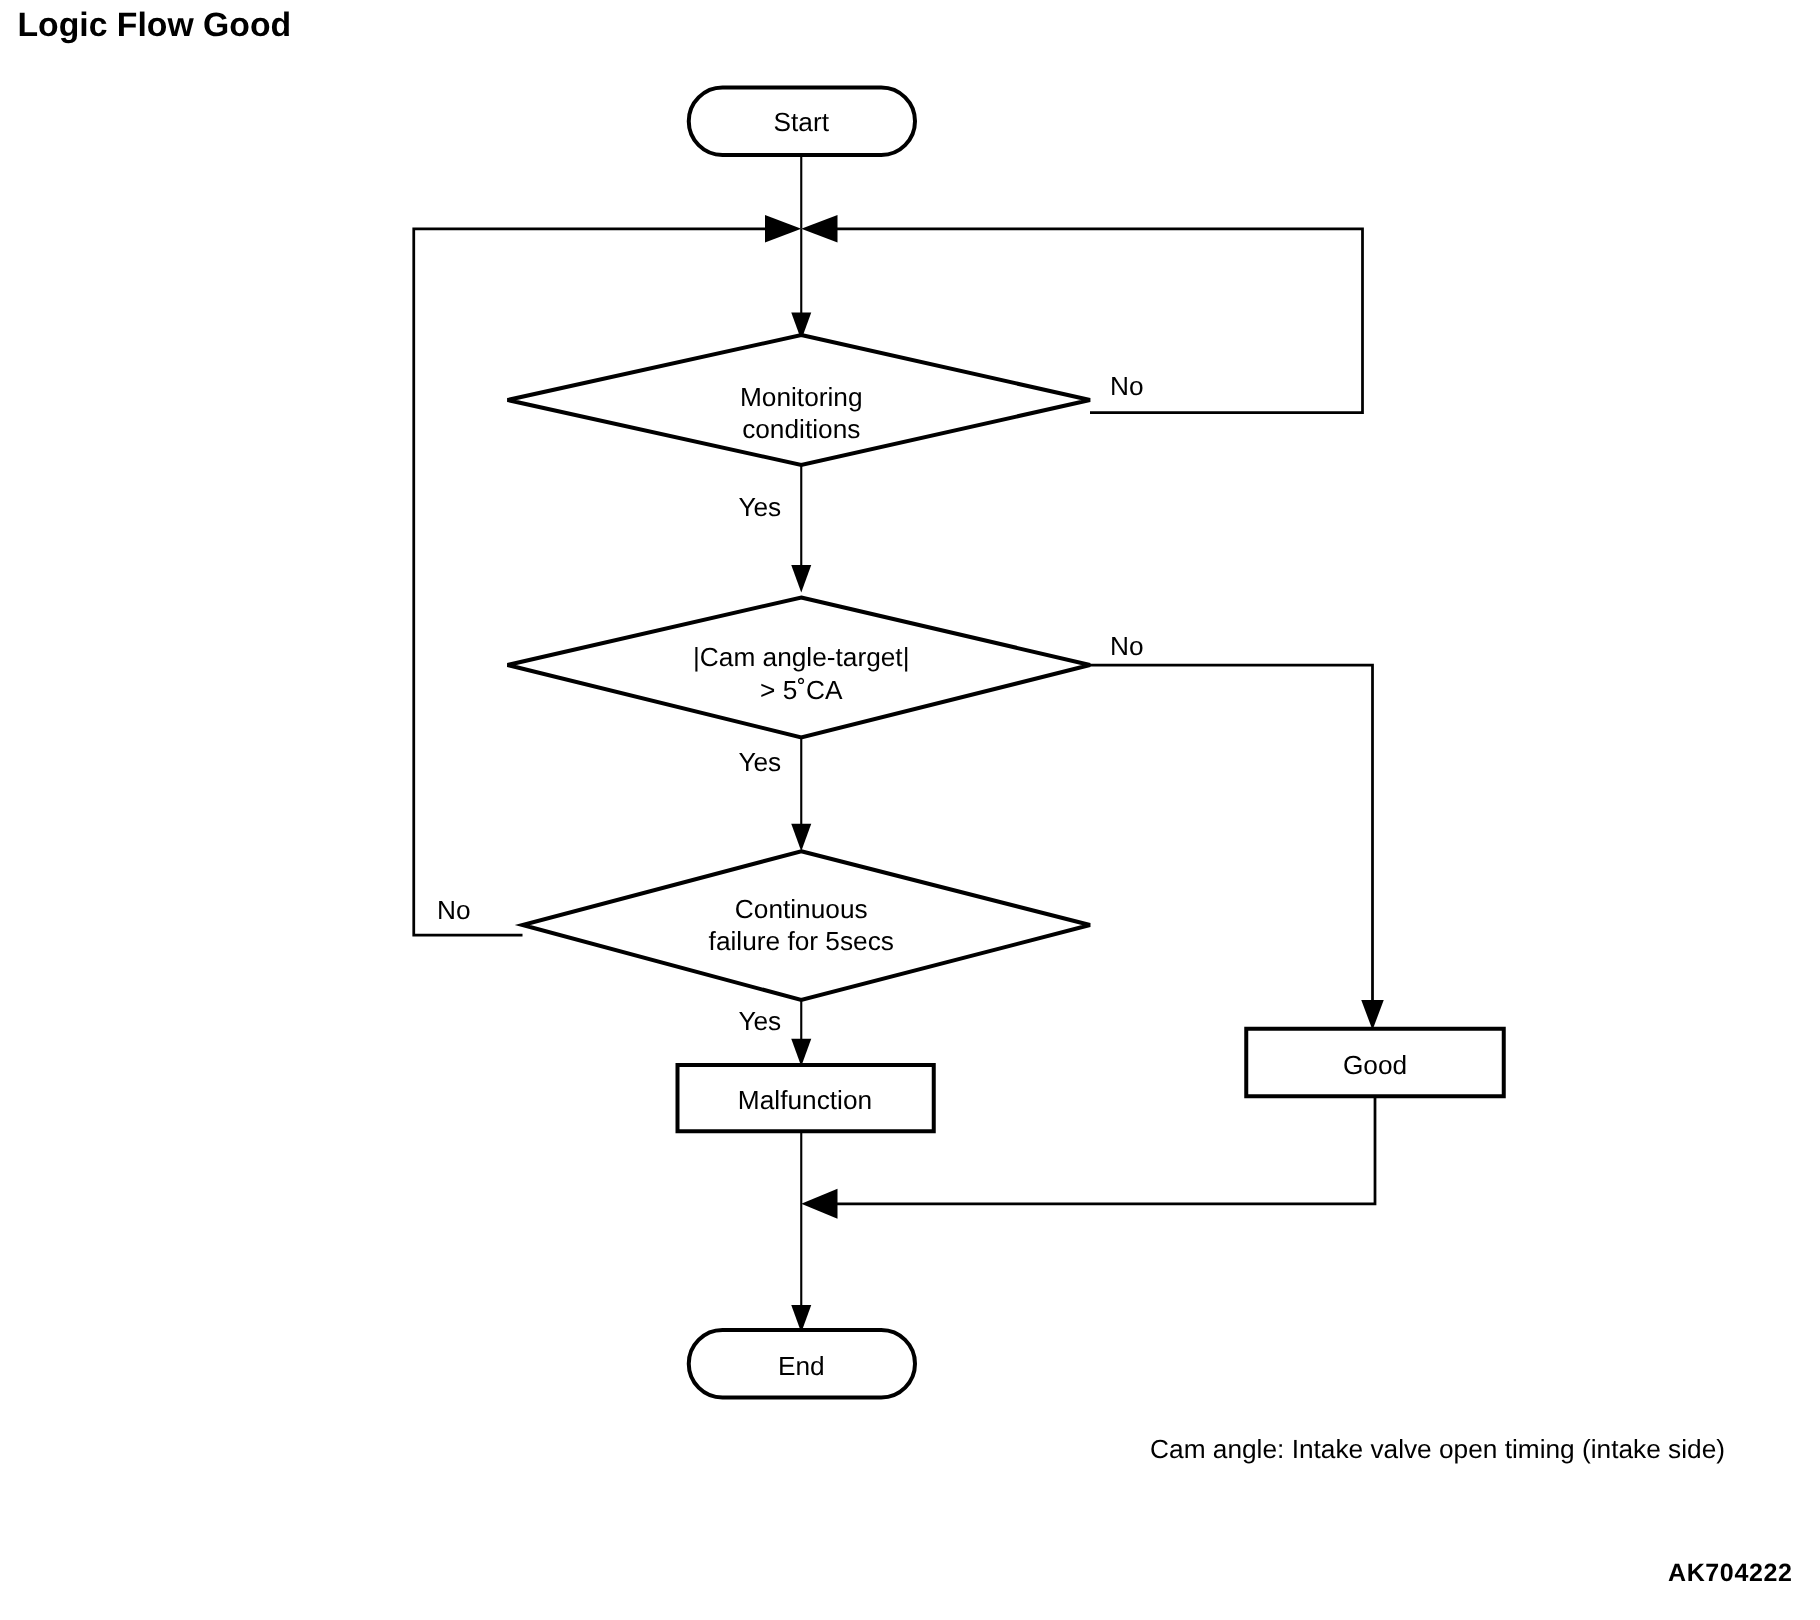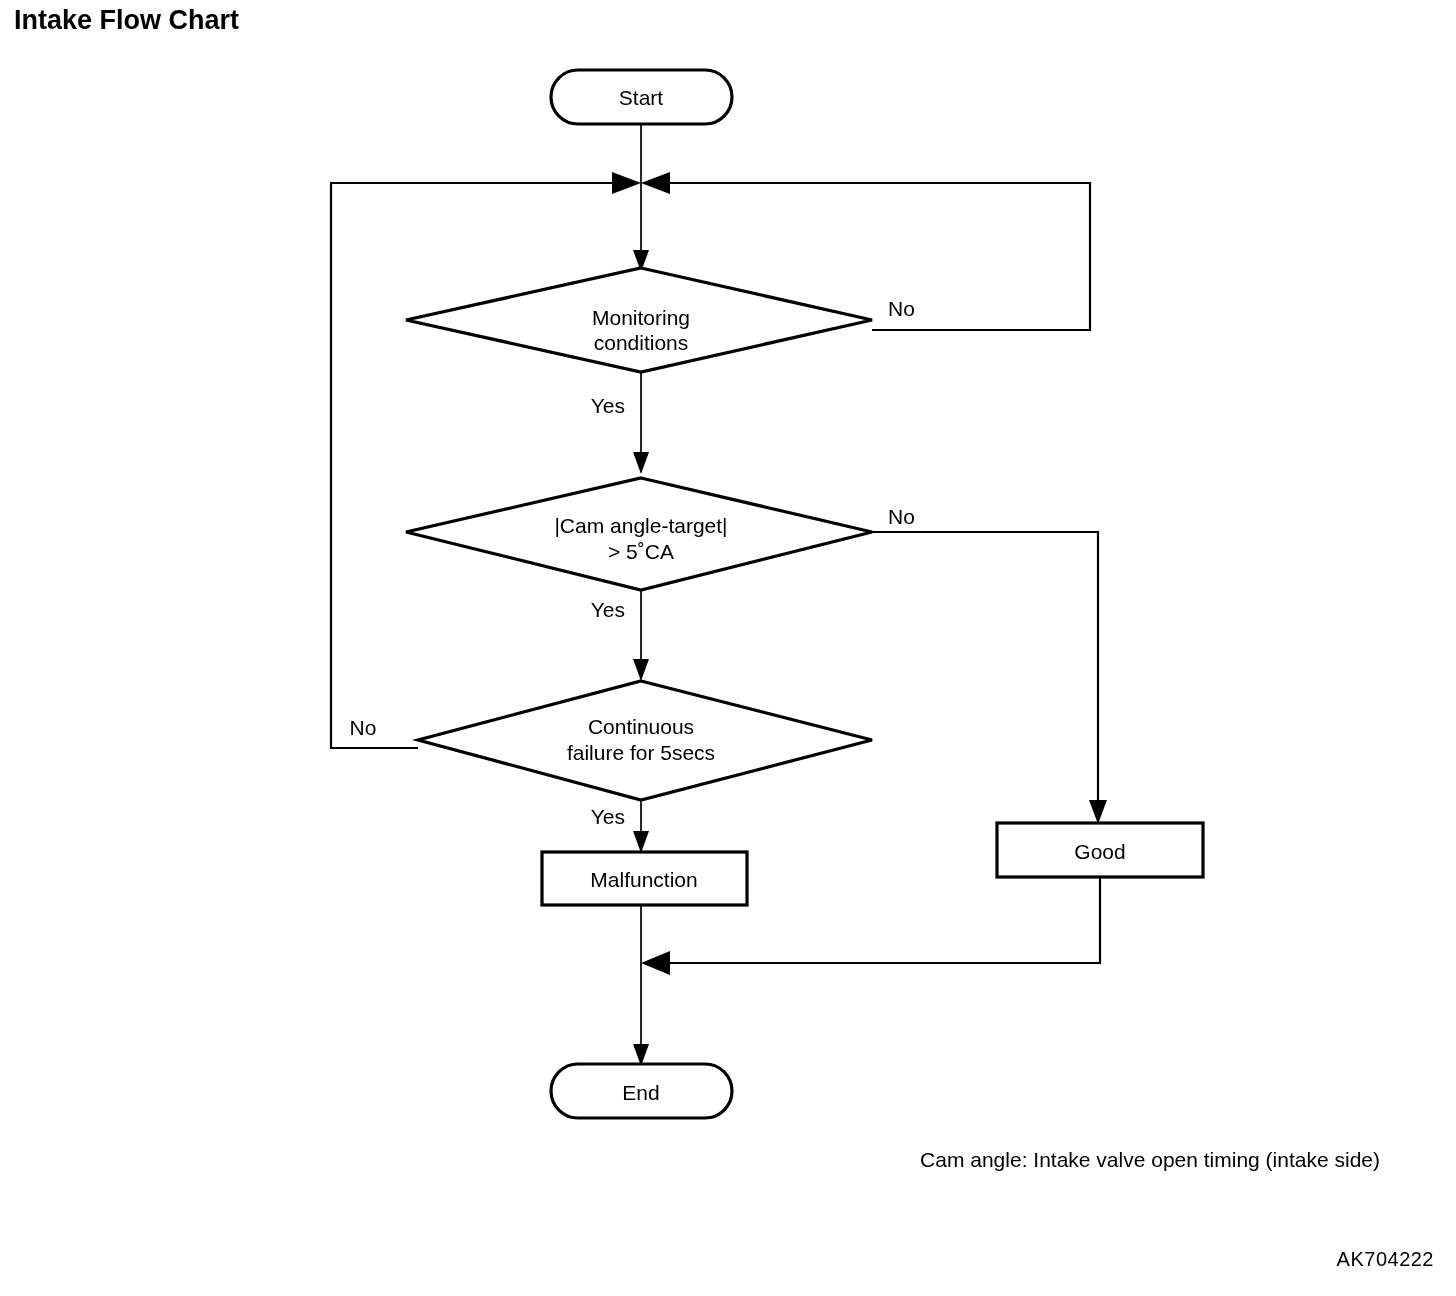--- a/index.html
+++ b/index.html
@@ -67,29 +67,29 @@
     text-align: right;
     font-size: 21px;
     line-height: 28px;
     white-space: nowrap;
   }
   #figure-code {
     position: absolute;
     right: 22px;
     top: 1248px;
     font-size: 20px;
-    font-weight: normal;
+    font-weight: bold;
     letter-spacing: 0.5px;
     white-space: nowrap;
   }
 </style>
 </head>
 <body>
 
-<div id="page-title">Intake Flow Chart</div>
+<div id="page-title">Logic Flow Good</div>
 
 <svg id="flow-svg" viewBox="0 0 1456 1296">
 
   <line class="edge-line-thin" x1="641" y1="124" x2="641" y2="183"></line>
 
   <line class="edge-line-thin" x1="641" y1="183" x2="641" y2="262"></line>
   <polygon class="arrow-head" points="641,272 633,250 649,250"></polygon>
 
   <polyline class="edge-line" points="418,748 331,748 331,183 627,183"></polyline>
   <polygon class="arrow-head" points="641,183 612,172 612,194"></polygon>

